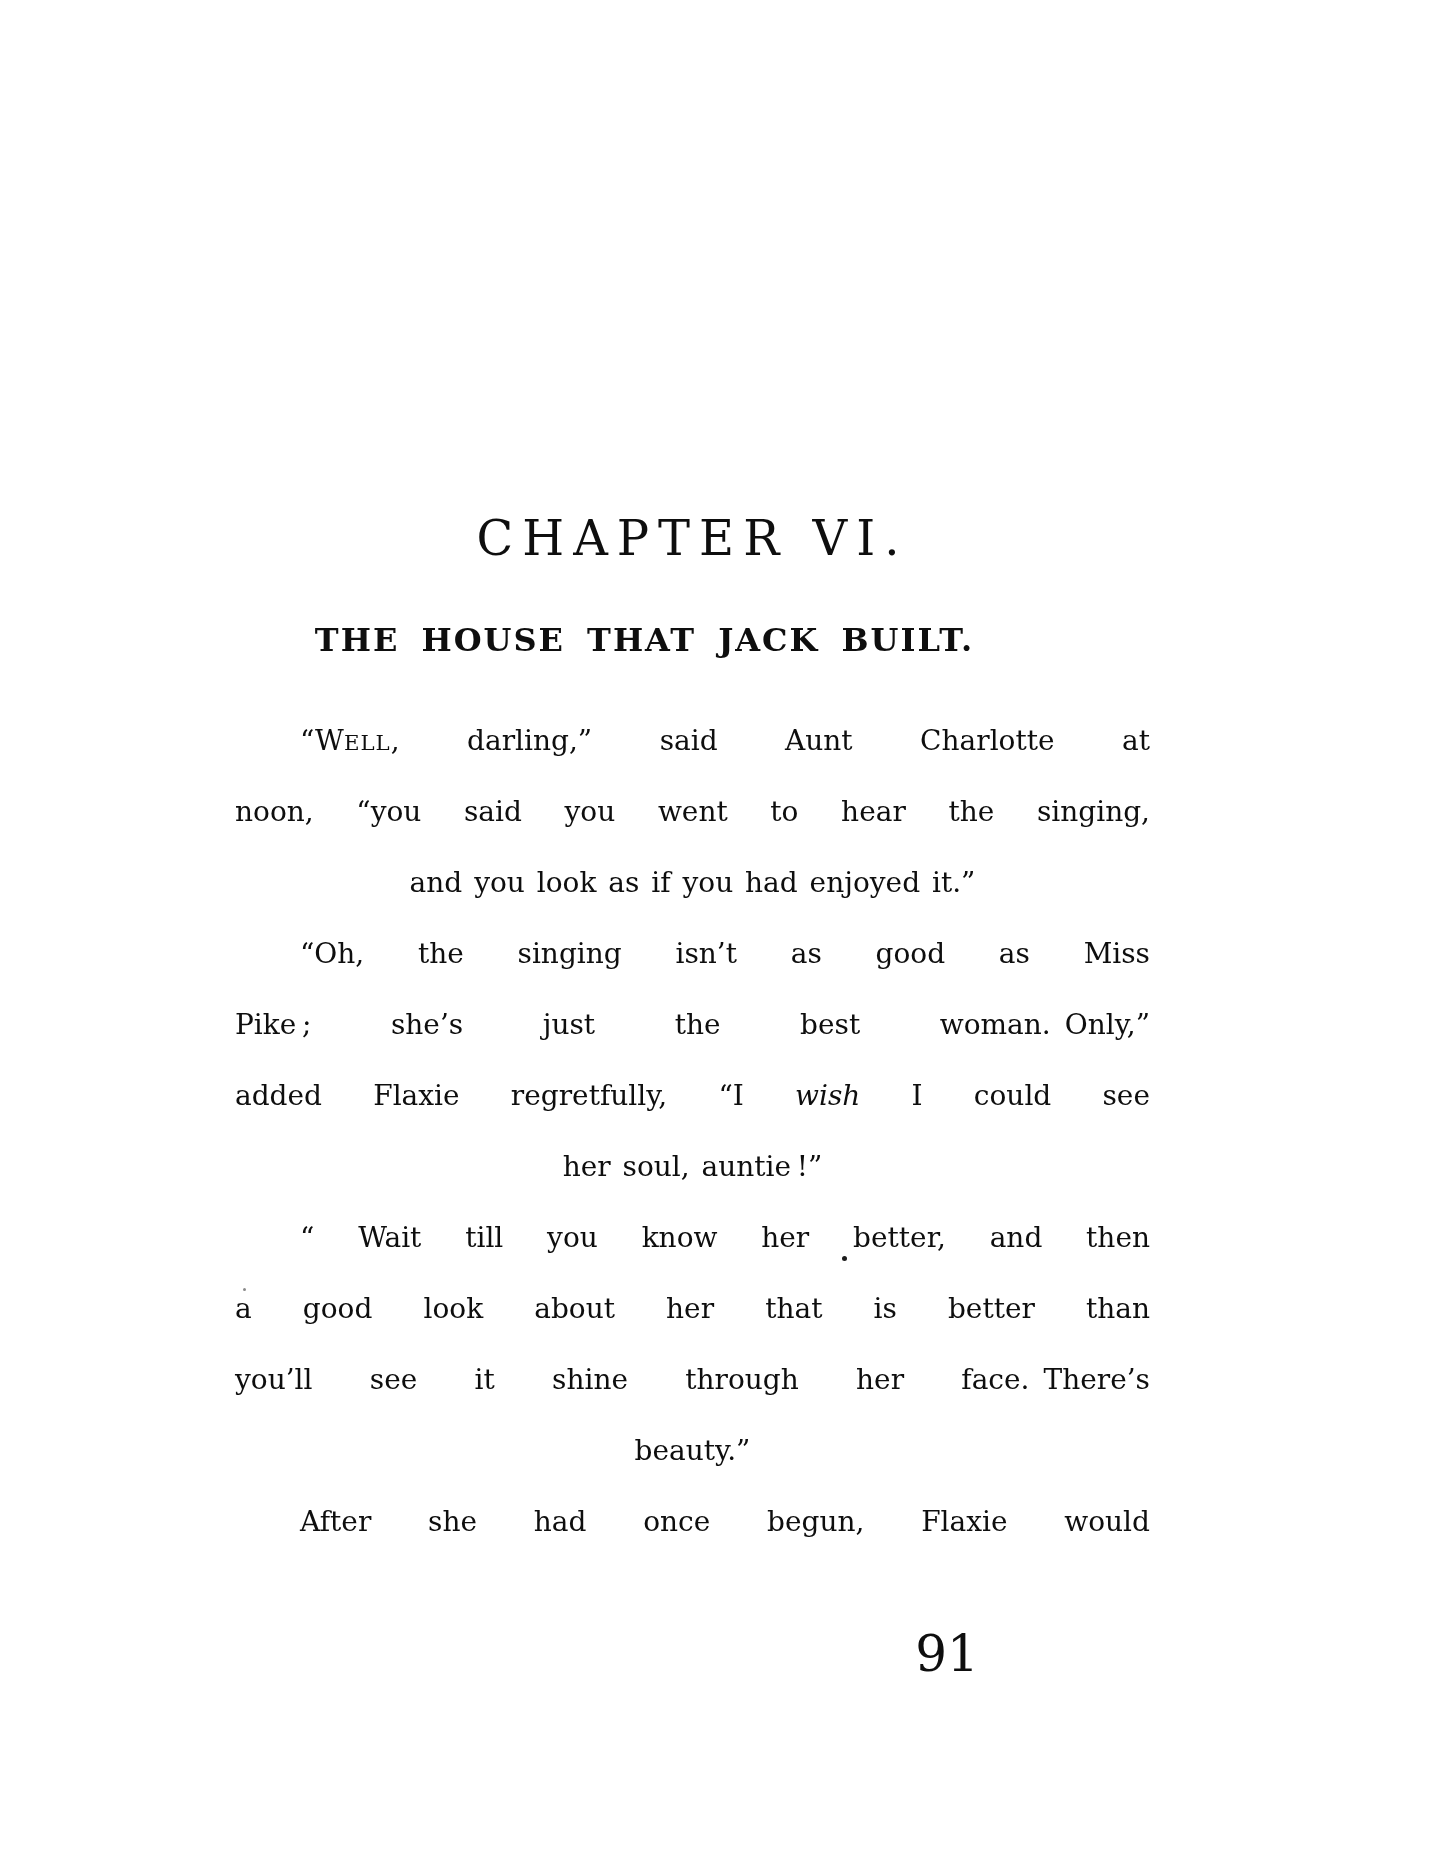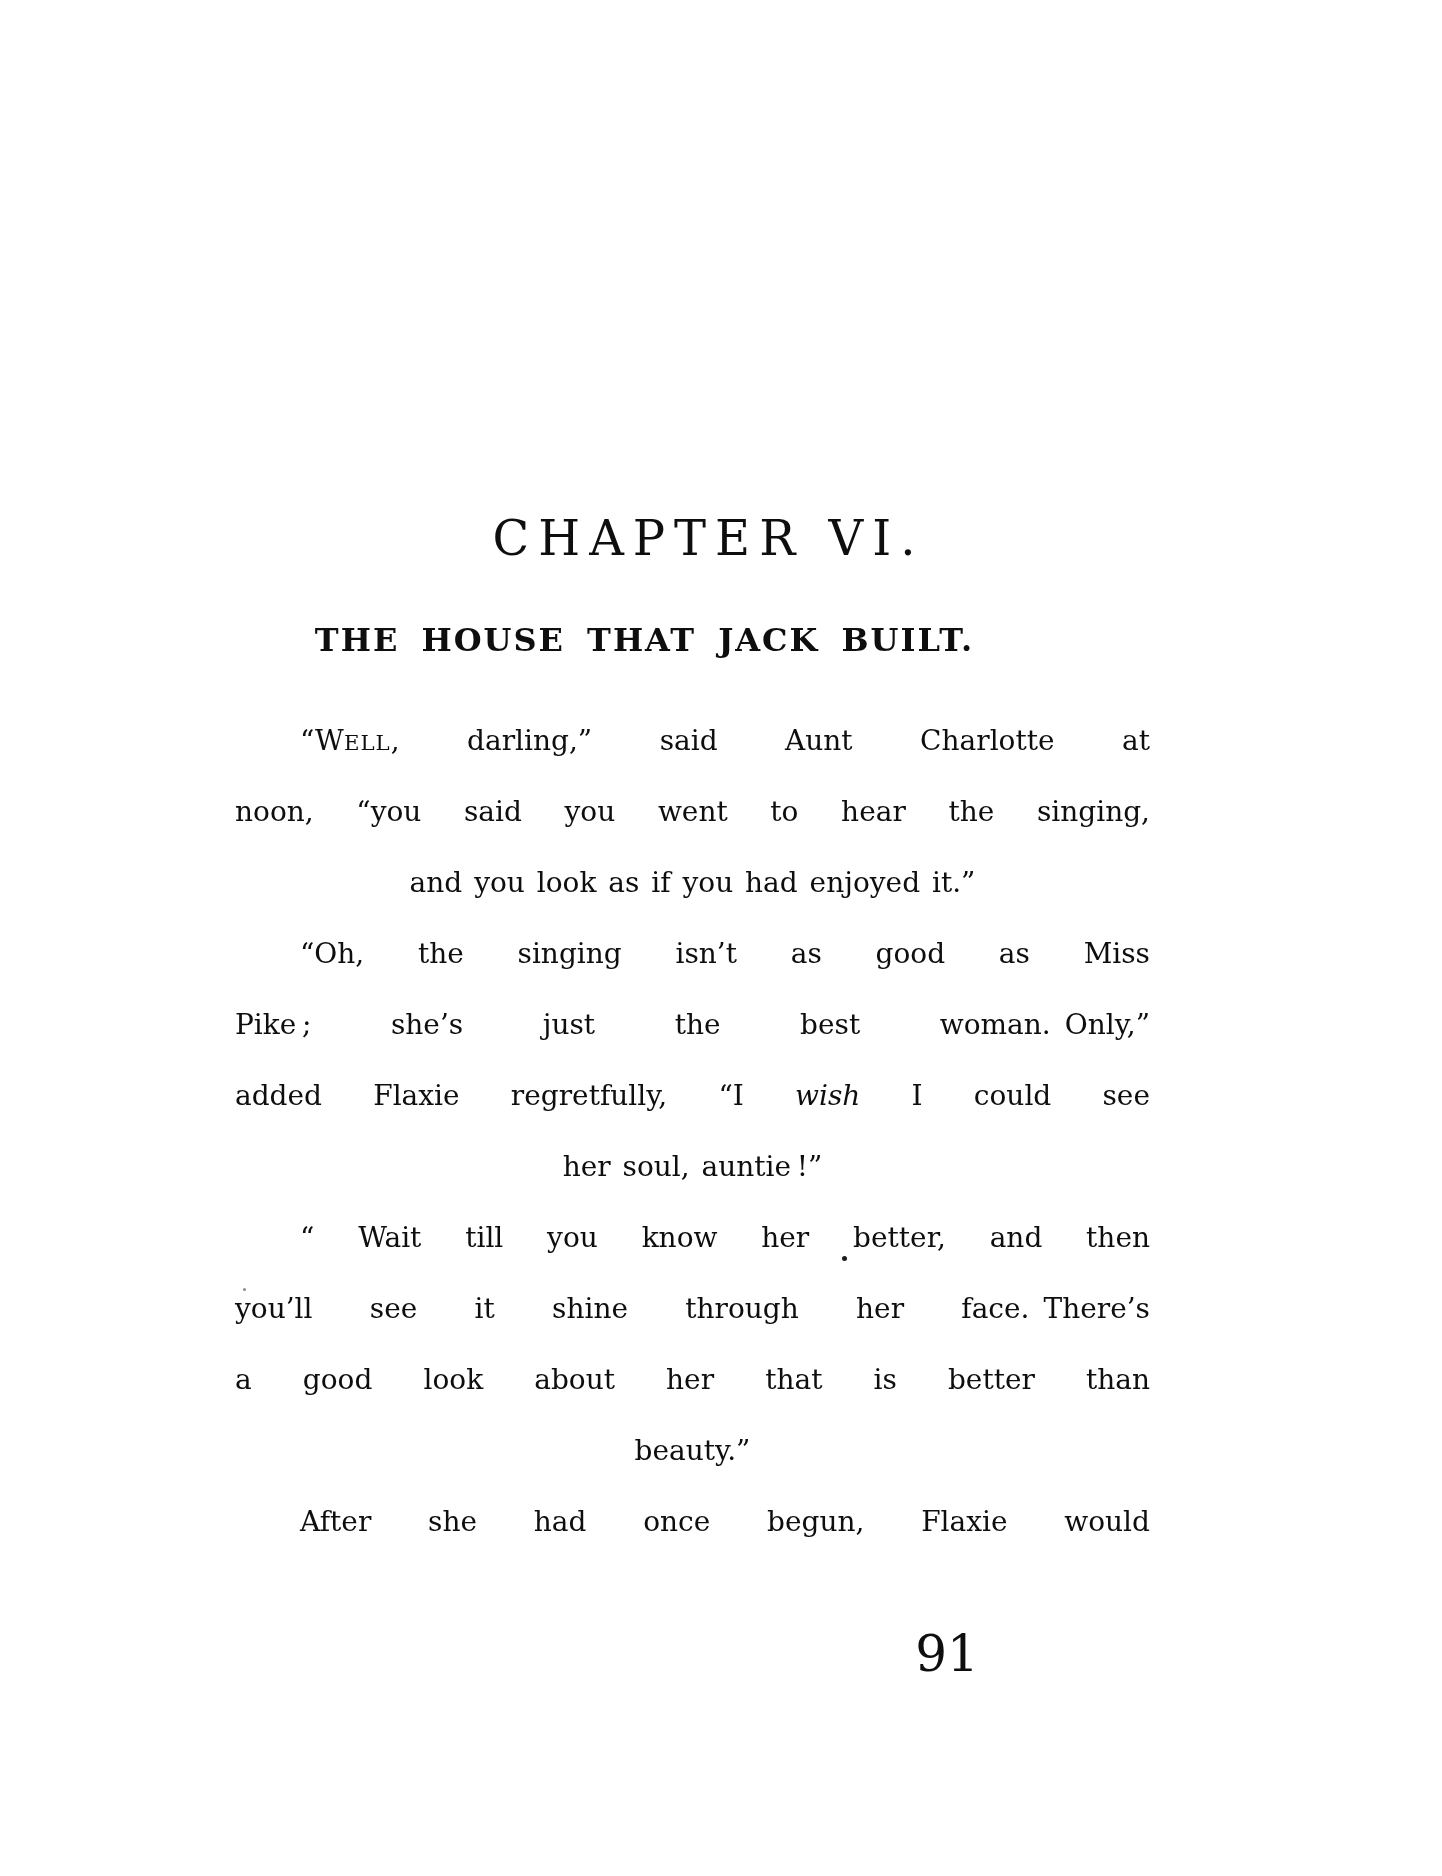--- a/index.html
+++ b/index.html
@@ -12,21 +12,21 @@
     width: 1442px;
     height: 1876px;
     background: #ffffff;
     overflow: hidden;
     font-family: "DejaVu Serif", "Liberation Serif", serif;
     color: #0e0e0e;
   }
   .chapter-heading {
     position: absolute;
     top: 513px;
-    left: 251px;
+    left: 235px;
     width: 915px;
     margin: 0;
     text-align: center;
     font-size: 48px;
     font-weight: normal;
     letter-spacing: 9px;
     line-height: 50px;
     white-space: nowrap;
   }
   .chapter-subtitle {
@@ -112,22 +112,22 @@
 
   <div class="body-text" id="body-text">
       <div class="line just indent"><span>“W</span><span class="seg-sc">ELL</span><span>, darling,” said Aunt Charlotte at</span></div>
       <div class="line just"><span>noon, “you said you went to hear the singing,</span></div>
       <div class="line"><span>and you look as if you had enjoyed it.”</span></div>
       <div class="line just indent"><span>“Oh, the singing isn’t as good as Miss</span></div>
       <div class="line just"><span>Pike ; she’s just the best woman. Only,”</span></div>
       <div class="line just"><span>added Flaxie regretfully, “I </span><span class="seg-italic">wish</span><span> I could see</span></div>
       <div class="line"><span>her soul, auntie !”</span></div>
       <div class="line just indent"><span>“ Wait till you know her better, and then</span></div>
+      <div class="line just"><span>a good look about her that is better than</span></div>
       <div class="line just"><span>you’ll see it shine through her face. There’s</span></div>
-      <div class="line just"><span>a good look about her that is better than</span></div>
       <div class="line"><span>beauty.”</span></div>
       <div class="line just indent"><span>After she had once begun, Flaxie would</span></div>
     </div>
 
   <div class="page-number">91</div>
 
   <span class="speck speck-1"></span>
   <span class="speck speck-2"></span>
 
 </div>

